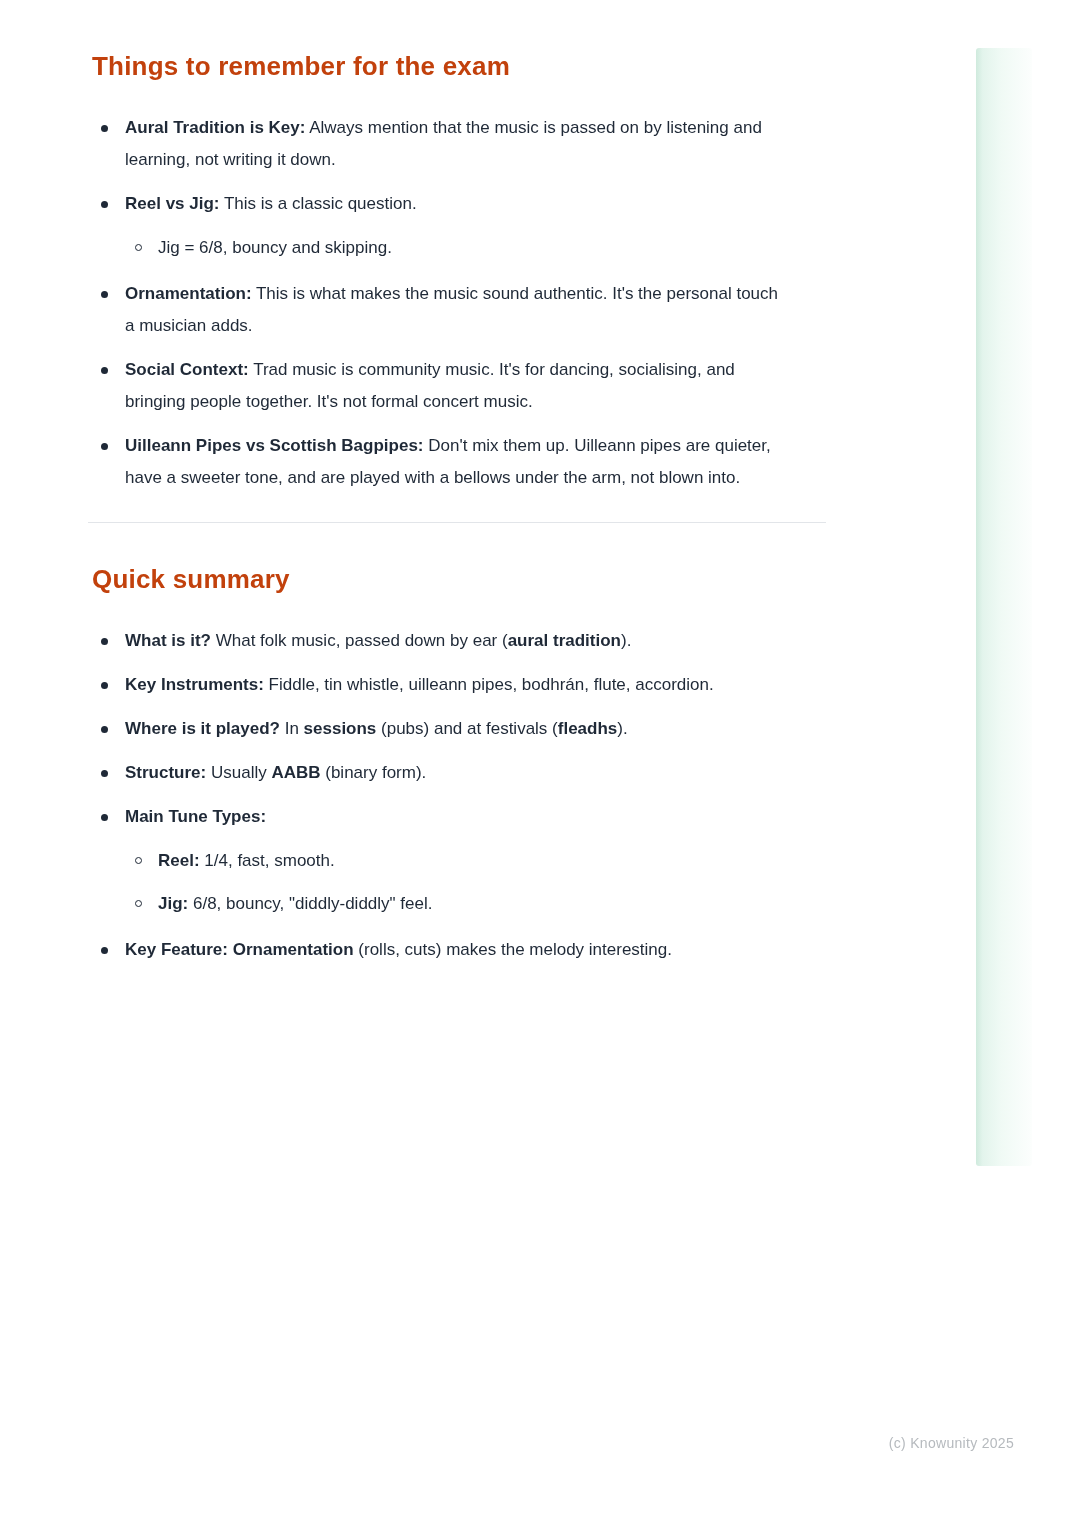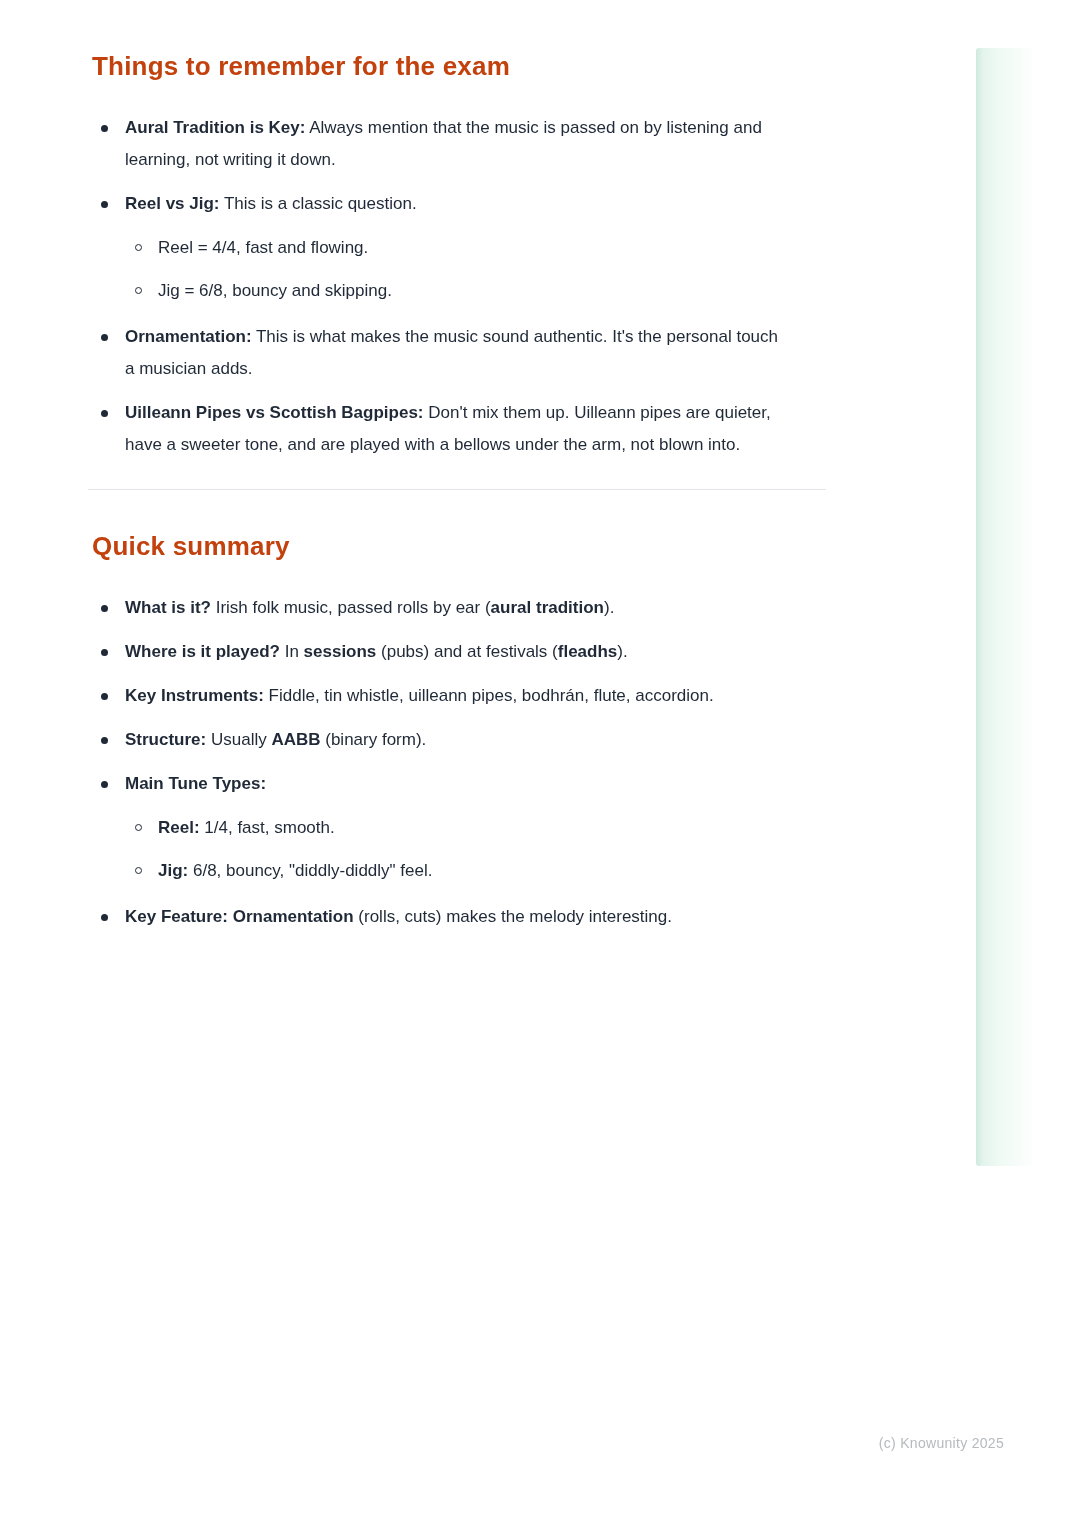--- a/index.html
+++ b/index.html
@@ -84,52 +84,52 @@
   .divider {
     height: 1px;
     background: #e2e5e9;
     border: none;
     width: 738px;
     margin: 28px 0 40px -4px;
   }
   .footer {
     position: absolute;
     top: 1434px;
-    right: 76px;
+    right: 66px;
     font-size: 14px;
     line-height: 18px;
     color: #b6babe;
     letter-spacing: 0.3px;
   }
 </style>
 </head>
 <body>
 
 <div class="stripe"></div>
 
 <main class="content" id="content">
     <section>
       <h1 class="heading">Things to remember for the exam</h1>
       <ul class="list">
         <li><strong>Aural Tradition is Key:</strong><span> Always mention that the music is passed on by listening and learning, not writing it down.</span></li>
         <li><strong>Reel vs Jig:</strong><span> This is a classic question.</span><ul class="list sub">
-            <li><span>Reel = 4/4, fast and flowing.</span></li>
             <li><span>Jig = 6/8, bouncy and skipping.</span></li>
           </ul></li>
         <li><strong>Ornamentation:</strong><span> This is what makes the music sound authentic. It's the personal touch a musician adds.</span></li>
+        <li><strong>Social Context:</strong><span> Trad music is community music. It's for dancing, socialising, and bringing people together. It's not formal concert music.</span></li>
         <li><strong>Uilleann Pipes vs Scottish Bagpipes:</strong><span> Don't mix them up. Uilleann pipes are quieter, have a sweeter tone, and are played with a bellows under the arm, not blown into.</span></li>
       </ul>
     </section>
     <div class="divider"></div>
     <section>
       <h1 class="heading">Quick summary</h1>
       <ul class="list">
-        <li><strong>What is it?</strong><span> Irish folk music, passed rolls by ear (</span><strong>aural tradition</strong><span>).</span></li>
+        <li><strong>What is it?</strong><span> What folk music, passed down by ear (</span><strong>aural tradition</strong><span>).</span></li>
+        <li><strong>Key Instruments:</strong><span> Fiddle, tin whistle, uilleann pipes, bodhrán, flute, accordion.</span></li>
         <li><strong>Where is it played?</strong><span> In </span><strong>sessions</strong><span> (pubs) and at festivals (</span><strong>fleadhs</strong><span>).</span></li>
-        <li><strong>Key Instruments:</strong><span> Fiddle, tin whistle, uilleann pipes, bodhrán, flute, accordion.</span></li>
         <li><strong>Structure:</strong><span> Usually </span><strong>AABB</strong><span> (binary form).</span></li>
         <li><strong>Main Tune Types:</strong><ul class="list sub">
             <li><strong>Reel:</strong><span> 1/4, fast, smooth.</span></li>
             <li><strong>Jig:</strong><span> 6/8, bouncy, "diddly-diddly" feel.</span></li>
           </ul></li>
         <li><strong>Key Feature: Ornamentation</strong><span> (rolls, cuts) makes the melody interesting.</span></li>
       </ul>
     </section>
   </main>
 

